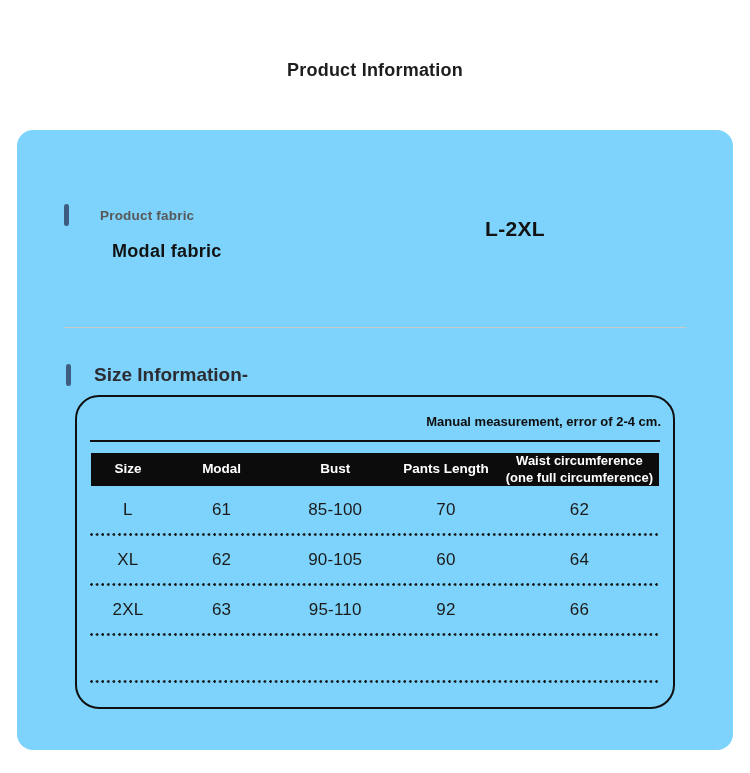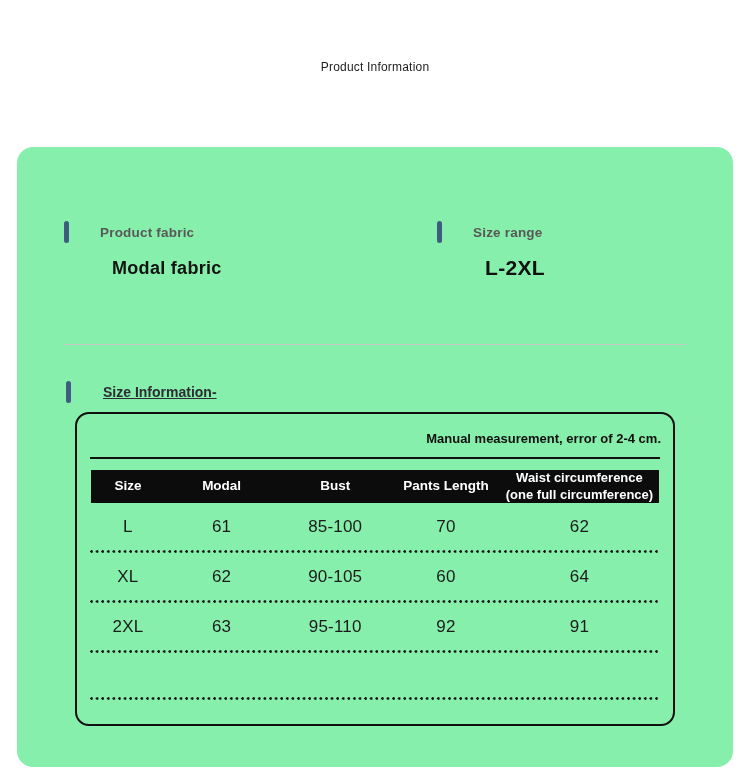--- a/index.html
+++ b/index.html
@@ -14,32 +14,32 @@
     height: 773px;
     background: #ffffff;
     overflow: hidden;
   }
   .page-title {
     position: absolute;
     top: 60px;
     left: 0;
     width: 100%;
     text-align: center;
-    font-size: 12px;
-    font-weight: 400;
+    font-size: 18px;
+    font-weight: 700;
     color: #1d1d1d;
     letter-spacing: 0.2px;
   }
   .card {
     position: absolute;
     left: 17px;
-    top: 147px;
+    top: 130px;
     width: 716px;
     height: 620px;
-    background: #86efac;
+    background: #7dd3fc;
     border-radius: 16px;
   }
   .info-block { position: absolute; top: 74px; }
   .info-block.fabric { left: 47px; }
   .info-block.range { left: 420px; }
   .label-row { display: flex; align-items: center; }
   .accent-bar {
     width: 5px;
     height: 22px;
     border-radius: 3px;
@@ -71,35 +71,34 @@
     background: #c9c9c9;
   }
   .section-label-row {
     position: absolute;
     top: 234px;
     left: 49px;
     display: flex;
     align-items: center;
   }
   .section-label {
-    margin-left: 32px;
-    font-size: 14px;
+    margin-left: 23px;
+    font-size: 19px;
     font-weight: 700;
     color: #2c2c33;
-    text-decoration: underline;
   }
   .size-table {
     position: absolute;
     left: 58px;
     top: 265px;
     width: 600px;
     height: 314px;
     box-sizing: border-box;
     border: 2px solid #101010;
-    border-radius: 14px;
+    border-radius: 24px;
     overflow: hidden;
   }
   .measure-note {
     margin: 15px 12px 0 0;
     text-align: right;
     font-size: 13px;
     font-weight: 700;
     color: #0f0f0f;
     line-height: 20px;
   }
@@ -159,24 +158,20 @@
 
     <div class="info-block fabric">
       <div class="label-row">
         <span class="accent-bar"></span>
         <span class="info-label">Product fabric</span>
       </div>
       <div class="info-value">Modal fabric</div>
     </div>
 
     <div class="info-block range">
-      <div class="label-row">
-        <span class="accent-bar"></span>
-        <span class="info-label">Size range</span>
-      </div>
       <div class="info-value">L-2XL</div>
     </div>
 
     <div class="divider"></div>
 
     <div class="section-label-row">
       <span class="accent-bar"></span>
       <span class="section-label">Size Information-</span>
     </div>
 
@@ -210,21 +205,21 @@
         <span>60</span>
         <span>64</span>
       </div>
       <div class="dotted-rule"></div>
 
       <div class="grid-row data-row">
         <span>2XL</span>
         <span>63</span>
         <span>95-110</span>
         <span>92</span>
-        <span>91</span>
+        <span>66</span>
       </div>
       <div class="dotted-rule"></div>
 
       <div class="spacer-row"></div>
       <div class="dotted-rule"></div>
 
     </div>
 
   </div>
 

